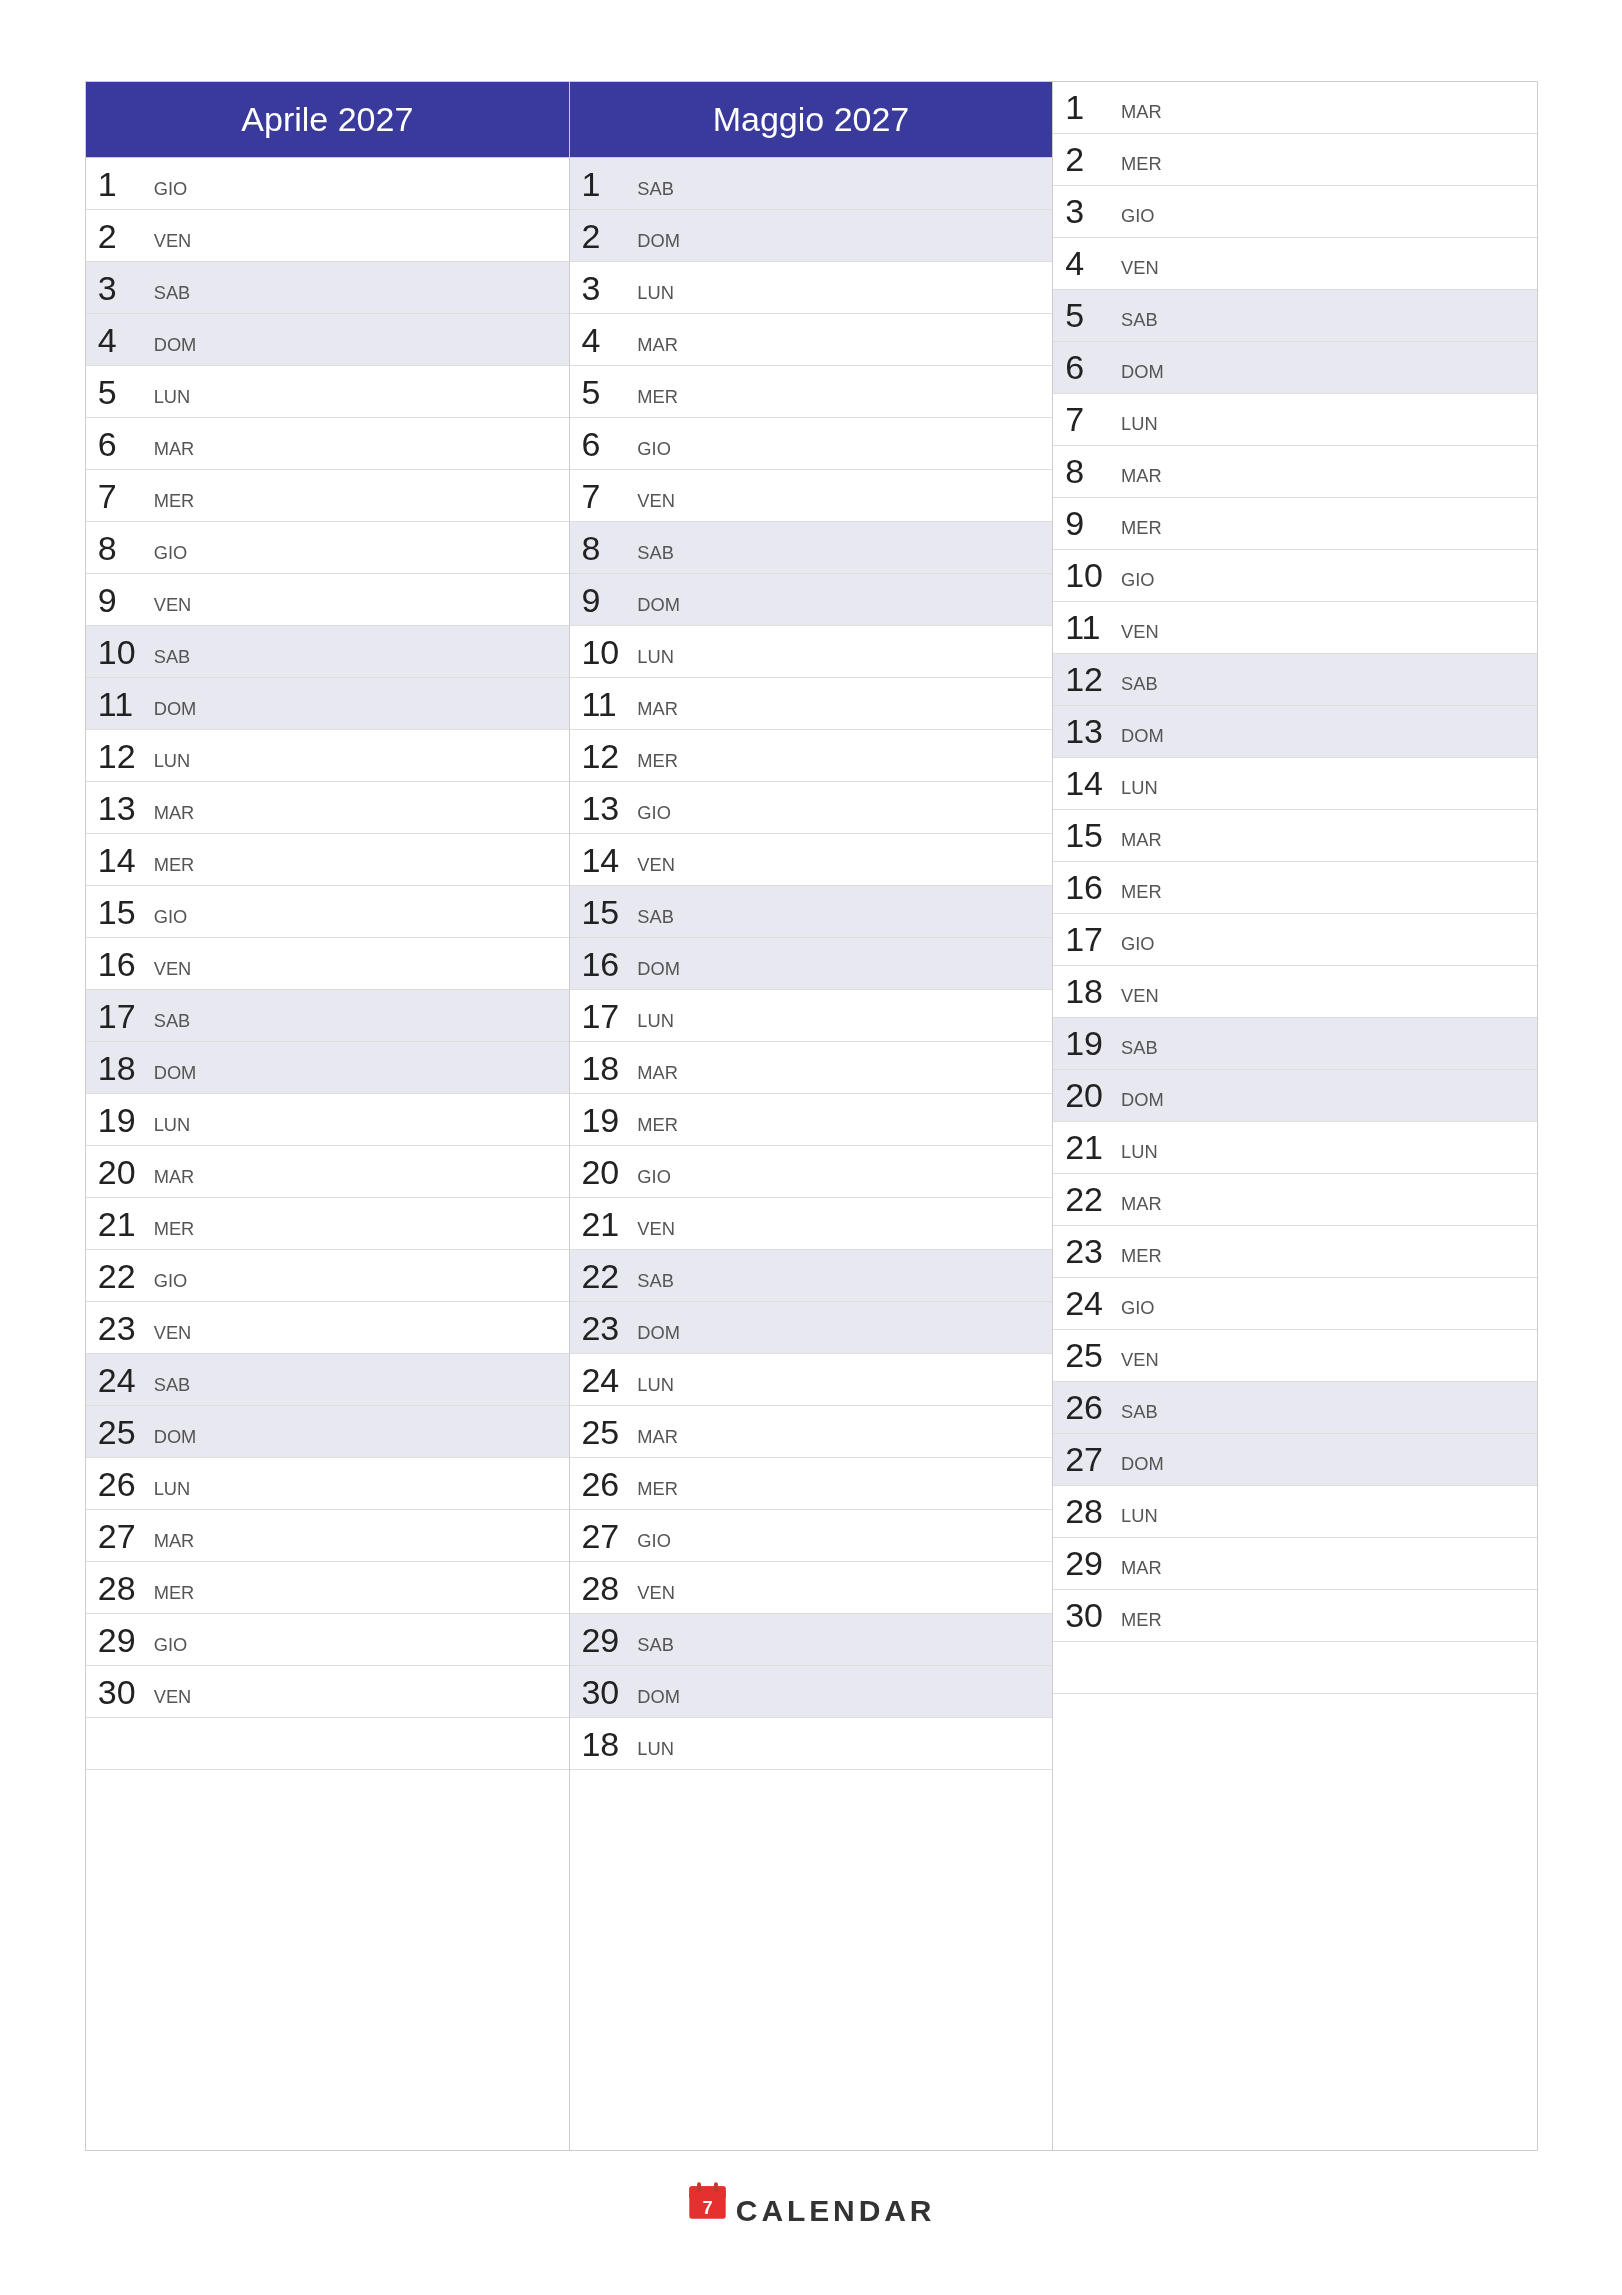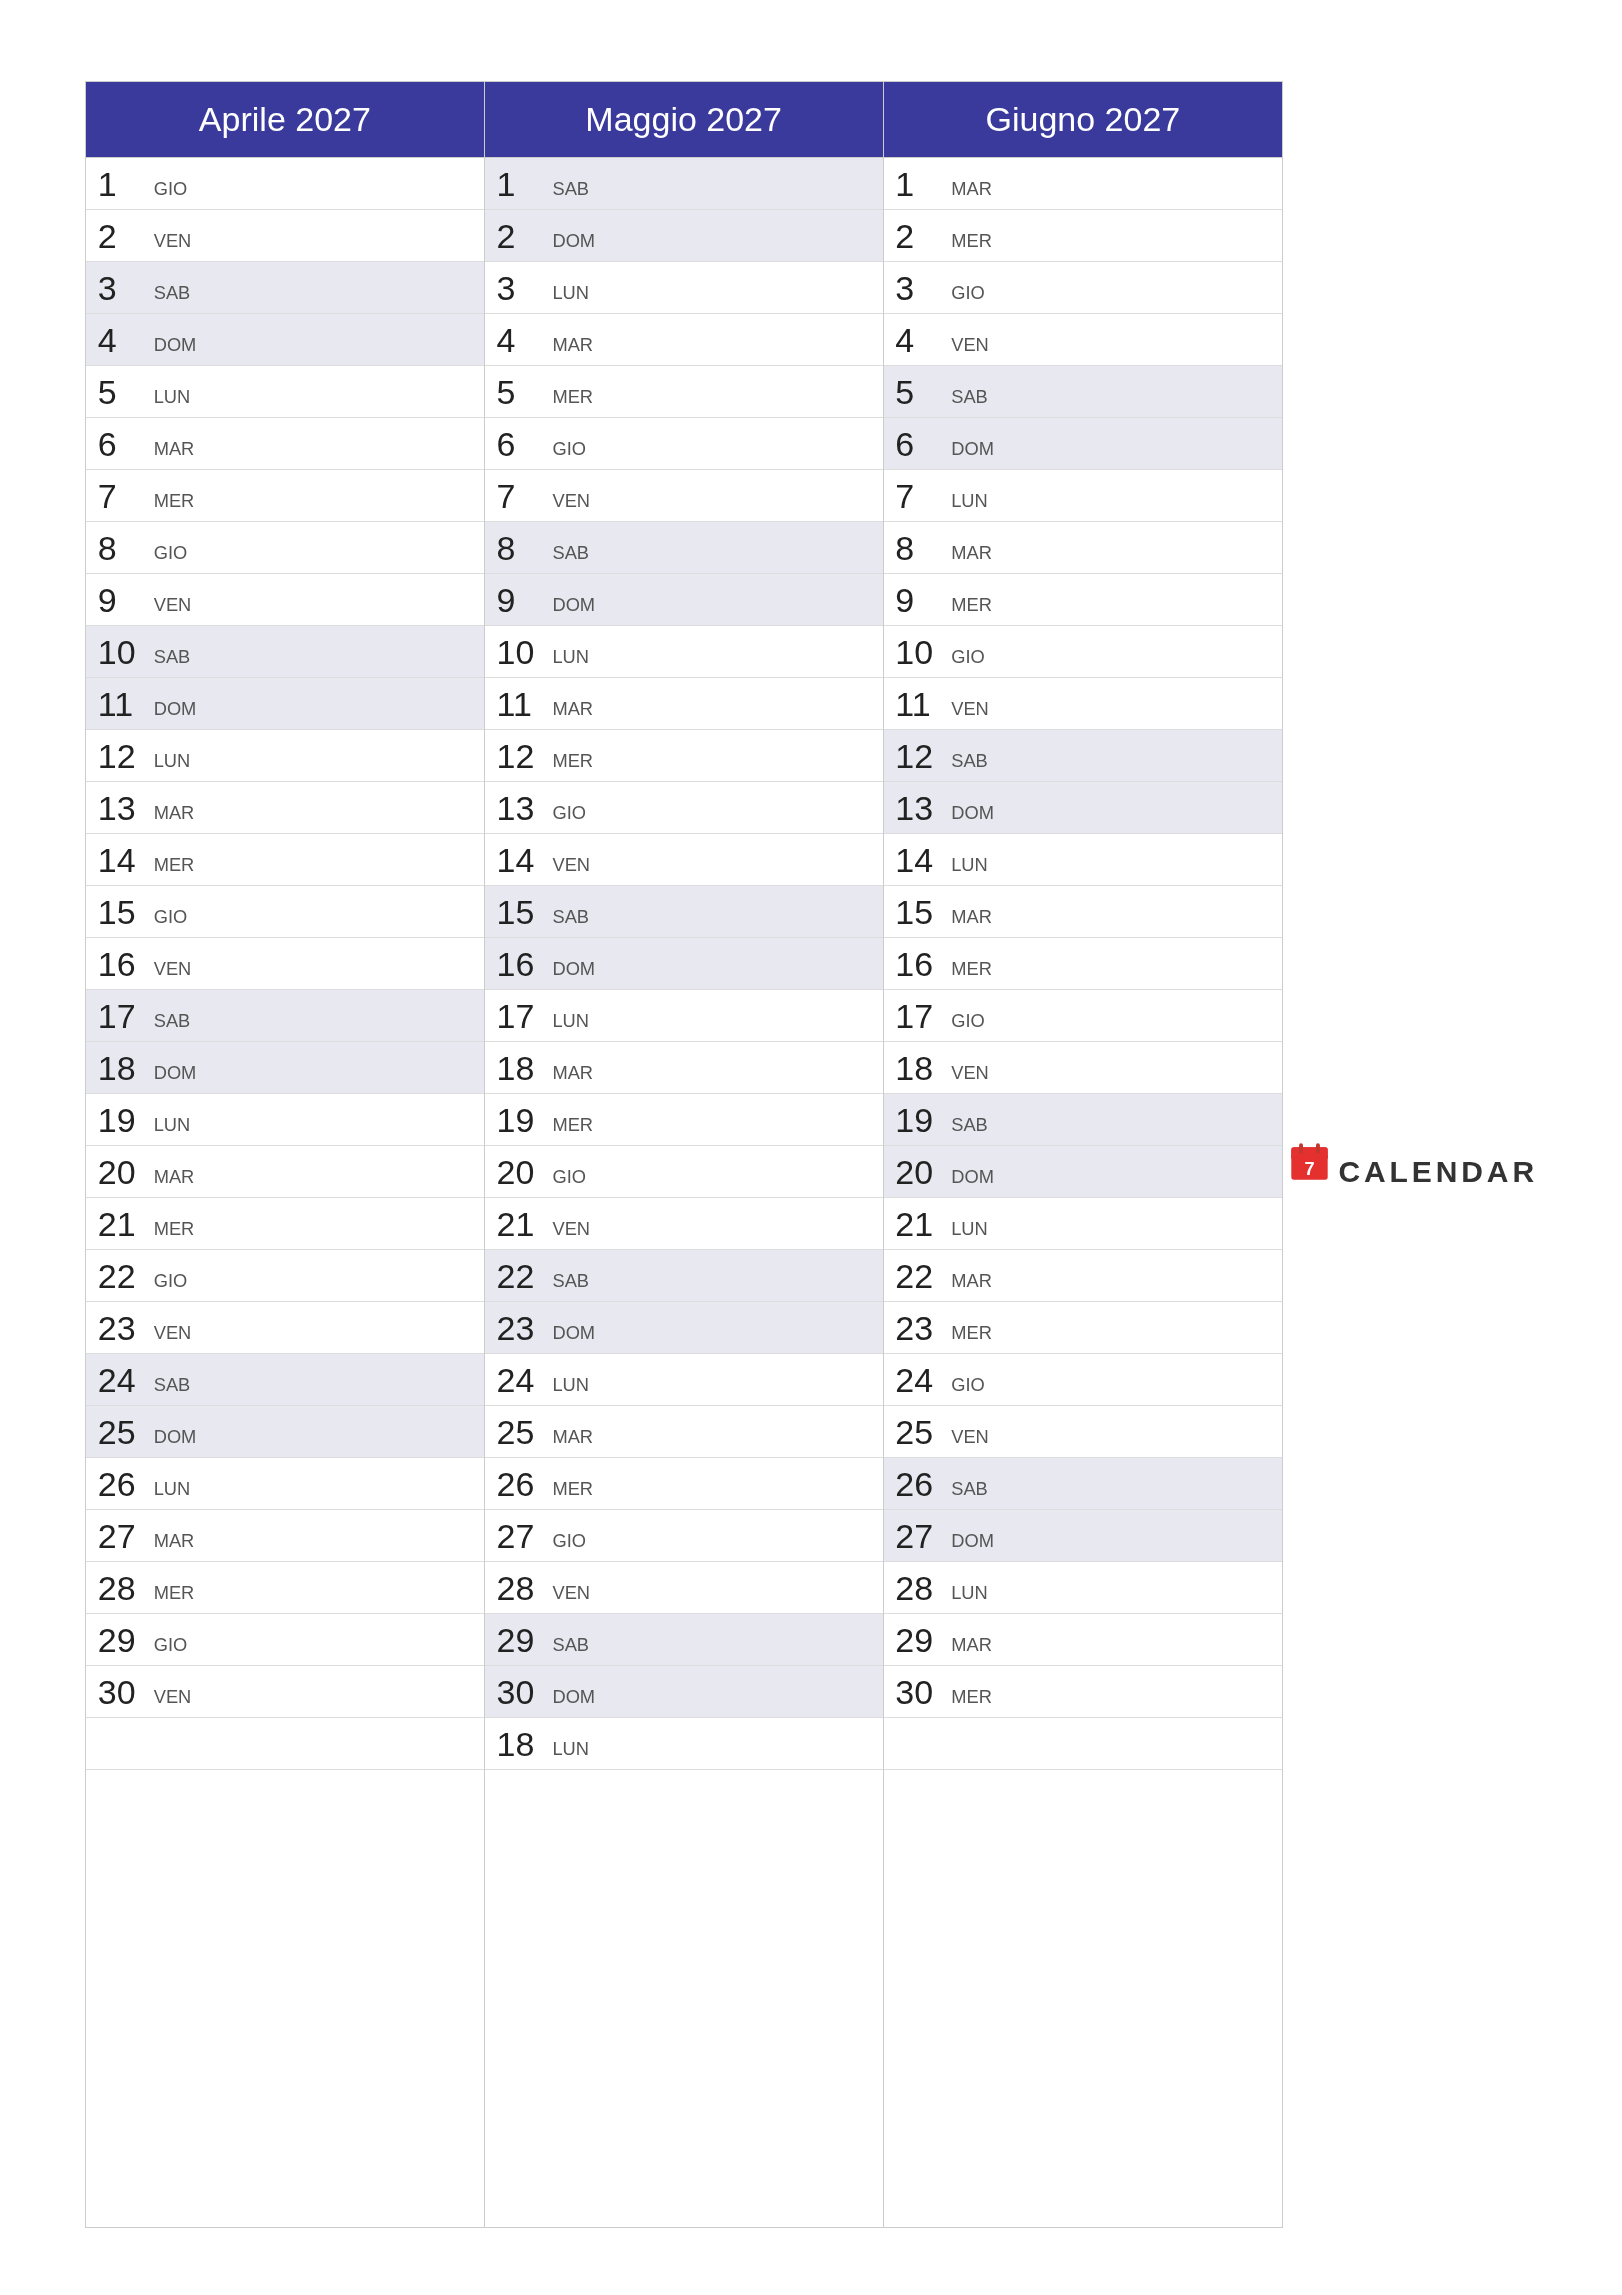--- a/index.html
+++ b/index.html
@@ -9,21 +9,21 @@
       width: 1623px;
       height: 2295px;
       display: flex;
       align-items: center;
       justify-content: center;
     }
     .page {
       width: 1531px;
       height: 2212px;
       display: flex;
-      flex-direction: row;
+      flex-direction: column;
       padding: 39px 39px 26px 39px;
       gap: 7px;
     }
     .calendar-grid {
       display: grid;
       grid-template-columns: 1fr 1fr 1fr;
       border: 0.7px solid #ccc;
       flex: 1;
     }
     .month-col {
@@ -351,21 +351,20 @@
         <div class="day-row weekend">
           <span class="day-num">30</span>
           <span class="day-name">DOM</span>
         </div>
         <div class="day-row normal">
           <span class="day-num">18</span>
           <span class="day-name">LUN</span>
         </div>
       </div>
       <div class="month-col">
-        <div class="month-header">Giugno 2027</div>
         <div class="day-row normal">
           <span class="day-num">1</span>
           <span class="day-name">MAR</span>
         </div>
         <div class="day-row normal">
           <span class="day-num">2</span>
           <span class="day-name">MER</span>
         </div>
         <div class="day-row normal">
           <span class="day-num">3</span>

